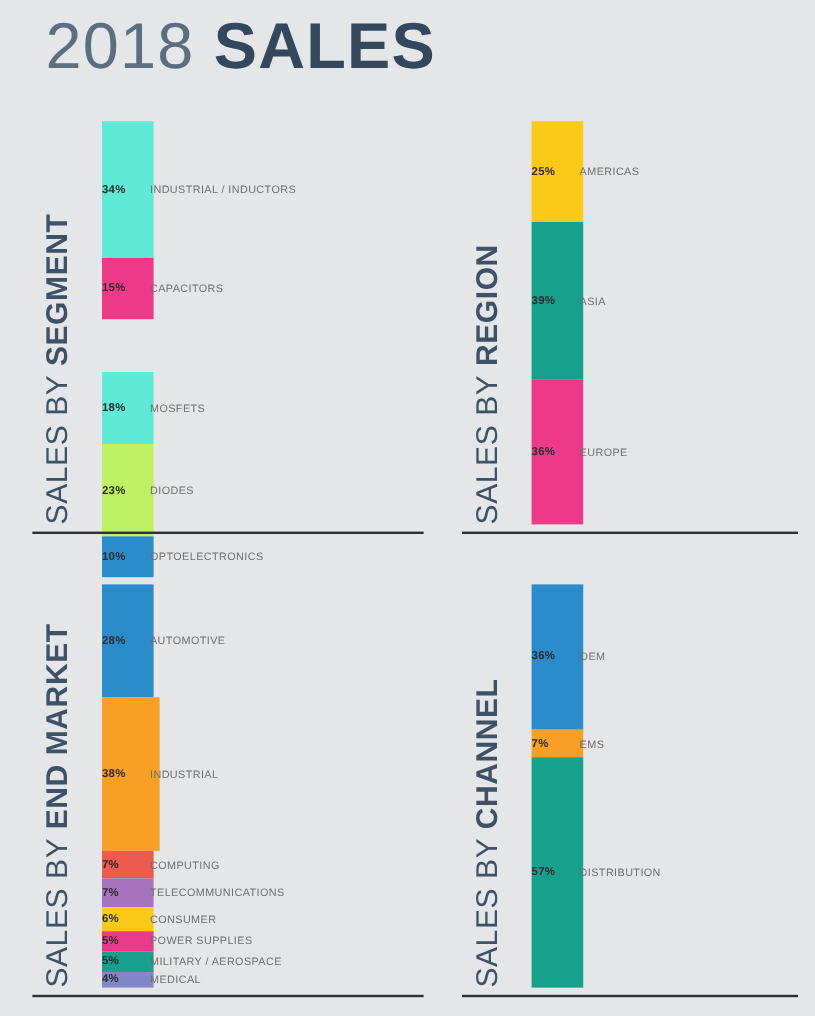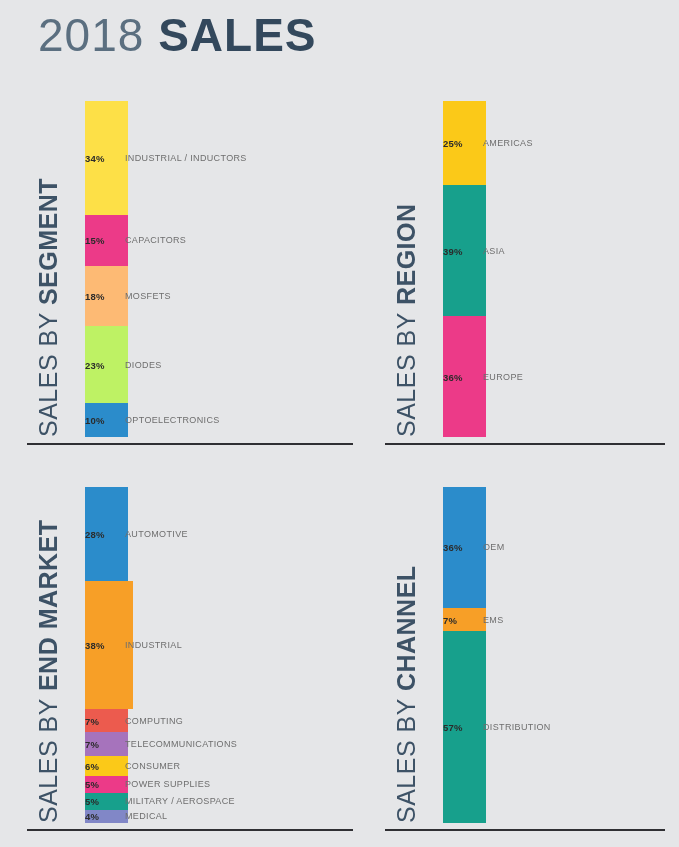--- a/index.html
+++ b/index.html
@@ -13,21 +13,21 @@
     font-family: "Liberation Sans", sans-serif;
     overflow: hidden;
     position: relative;
   }
 
   
   #page-title {
     position: absolute;
     left: 38px;
     top: 8px;
-    font-size: 46px;
+    font-size: 54px;
     letter-spacing: 1px;
     color: #3d5266;
     white-space: nowrap;
   }
   #page-title .year {
     font-weight: 300;
     color: #5b6f80;
   }
   #page-title .word {
     font-weight: bold;
@@ -112,29 +112,29 @@
 </head>
 <body>
 
 <div id="page-title">
   <span class="year">2018</span><span>&nbsp;</span><span class="word">SALES</span>
 </div>
 
 <div class="panel p0">
     <div class="axis-title"><span class="light">SALES BY </span><span class="bold">SEGMENT</span></div>
     <div class="bar">
-      <div class="seg" style="height: 34%; background: #fde047;">
+      <div class="seg" style="height: 34%; background: #5eead4;">
         <span class="pct">34%</span>
         <span class="lbl">INDUSTRIAL / INDUCTORS</span>
       </div>
       <div class="seg" style="height: 15%; background: rgb(236, 58, 136); padding-left: 24px;">
         <span class="pct">15%</span>
         <span class="lbl">CAPACITORS</span>
       </div>
-      <div class="seg" style="height: 18%; background: #fdba74;">
+      <div class="seg" style="height: 18%; background: #5eead4; margin-top: 44px;">
         <span class="pct">18%</span>
         <span class="lbl">MOSFETS</span>
       </div>
       <div class="seg" style="height: 23%; background: #bef264;">
         <span class="pct">23%</span>
         <span class="lbl">DIODES</span>
       </div>
       <div class="seg" style="height: 10%; background: rgb(43, 140, 203);">
         <span class="pct">10%</span>
         <span class="lbl">OPTOELECTRONICS</span>

